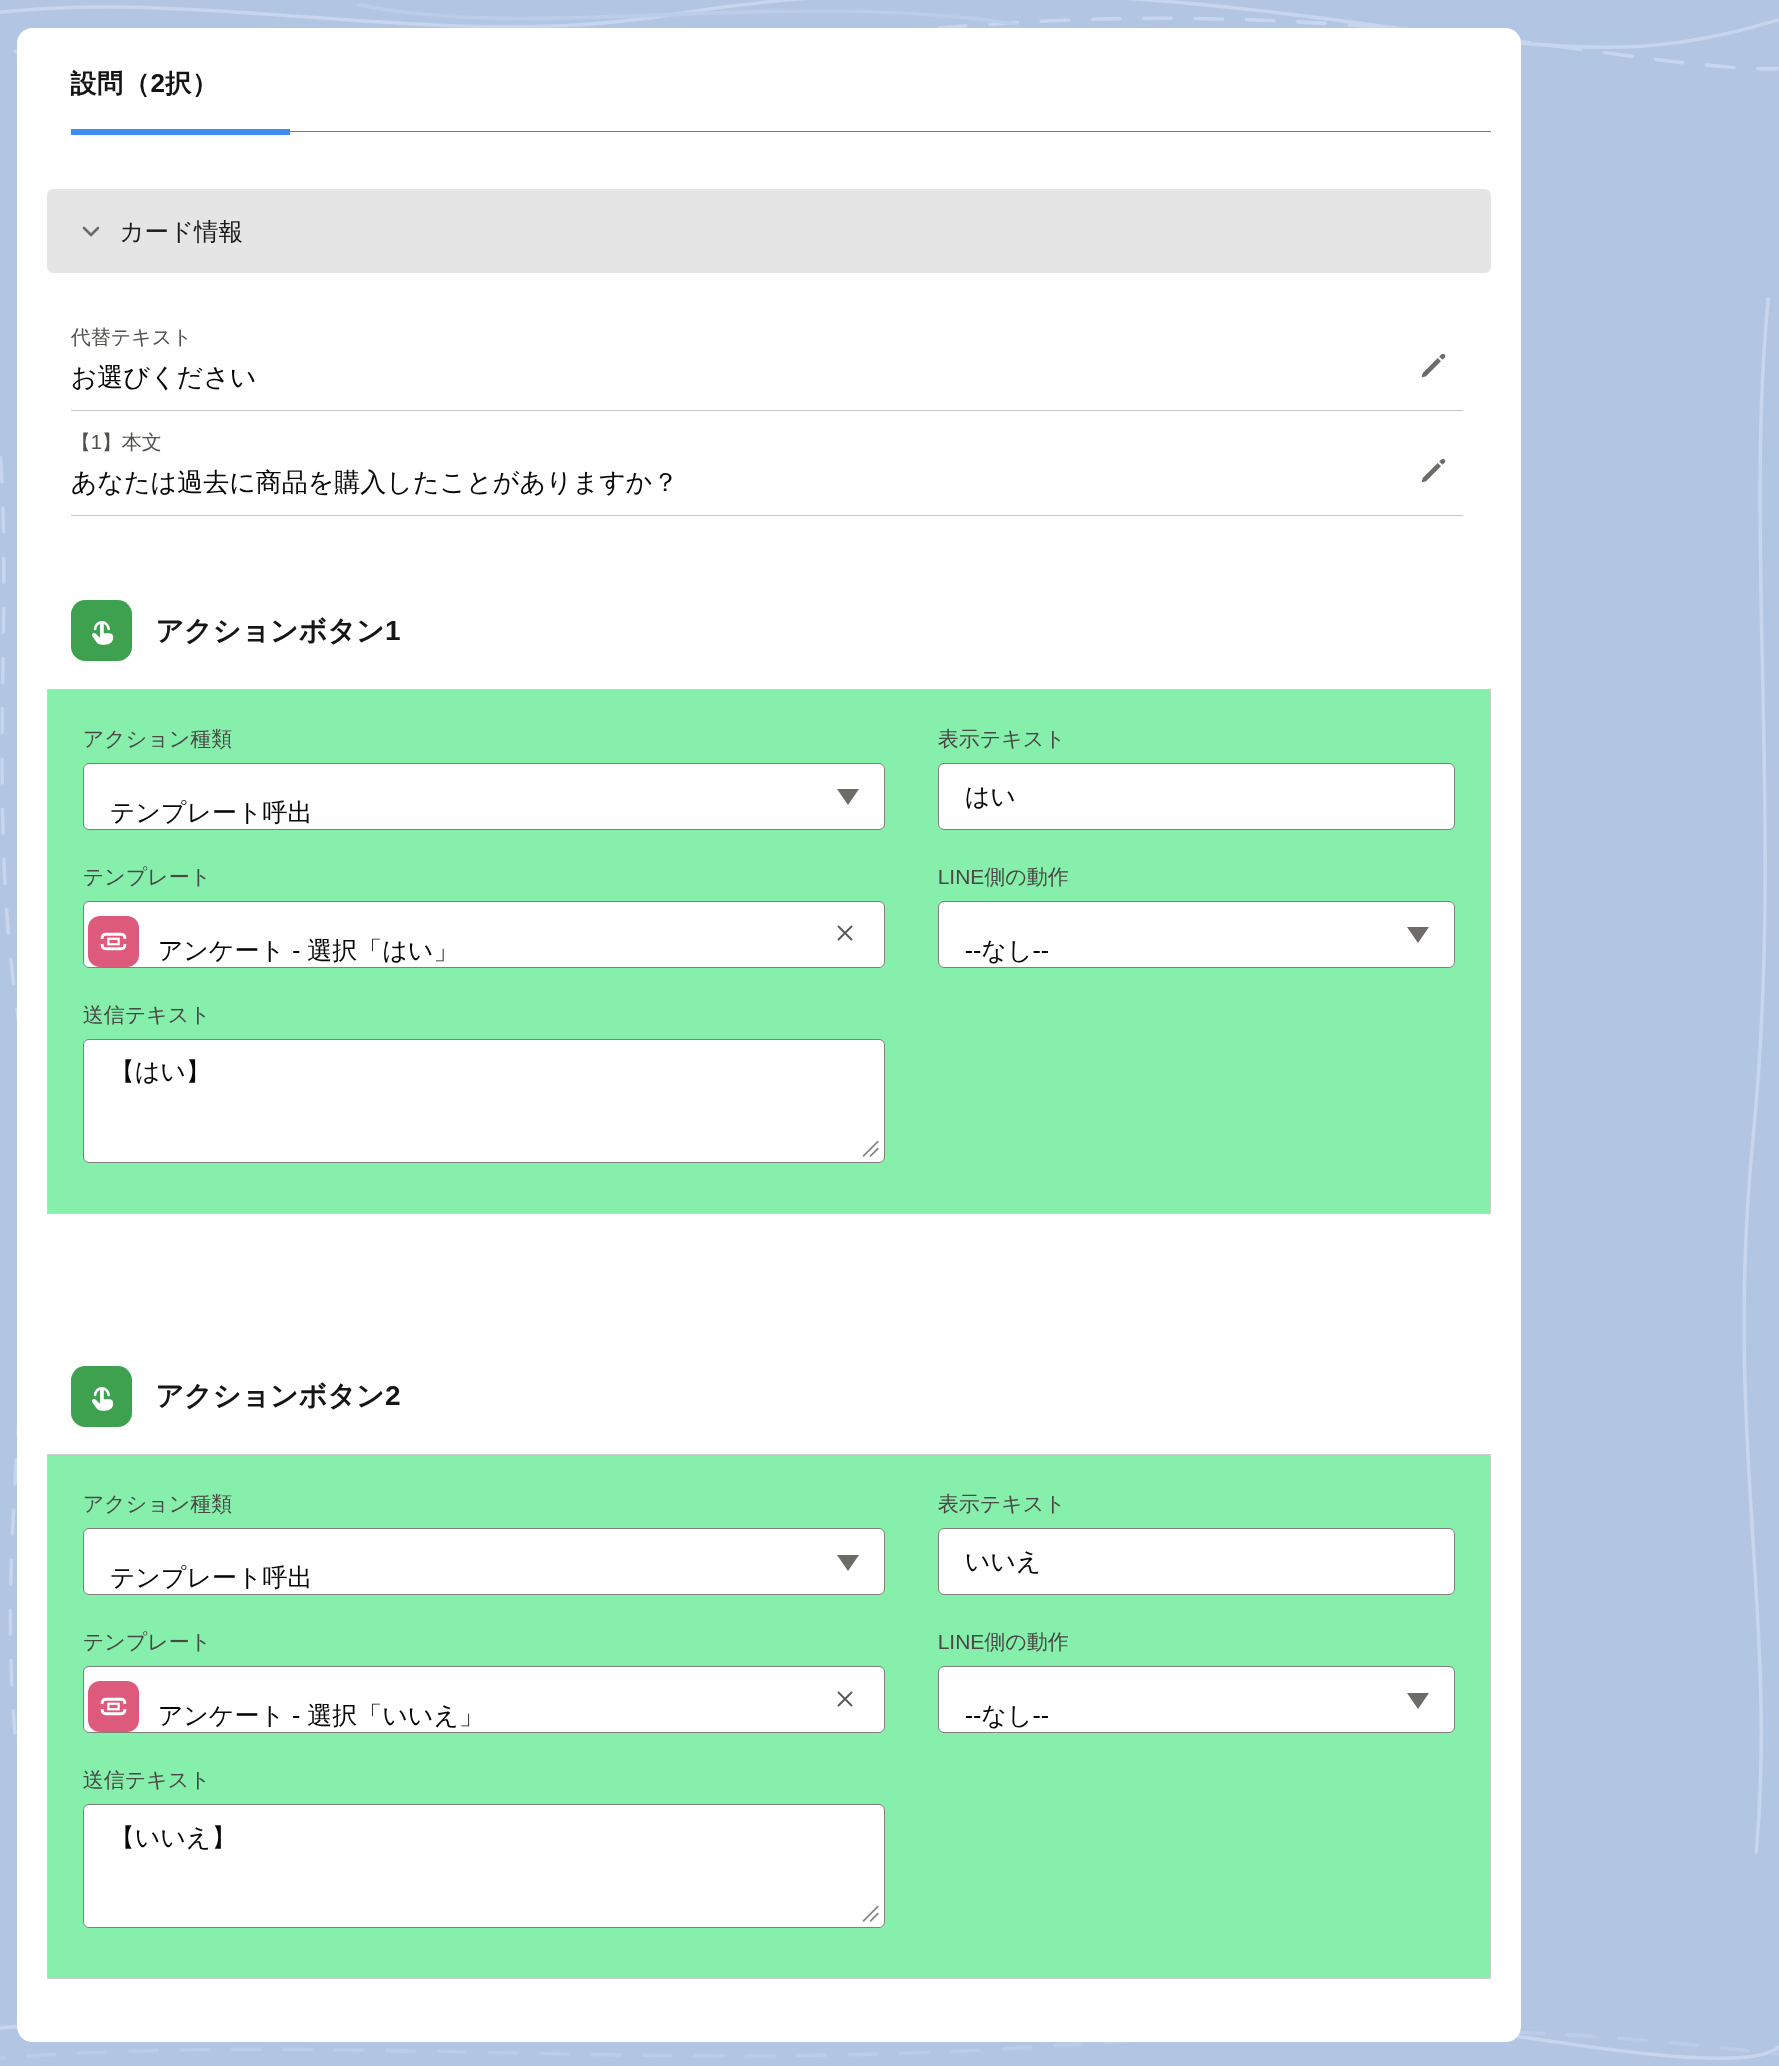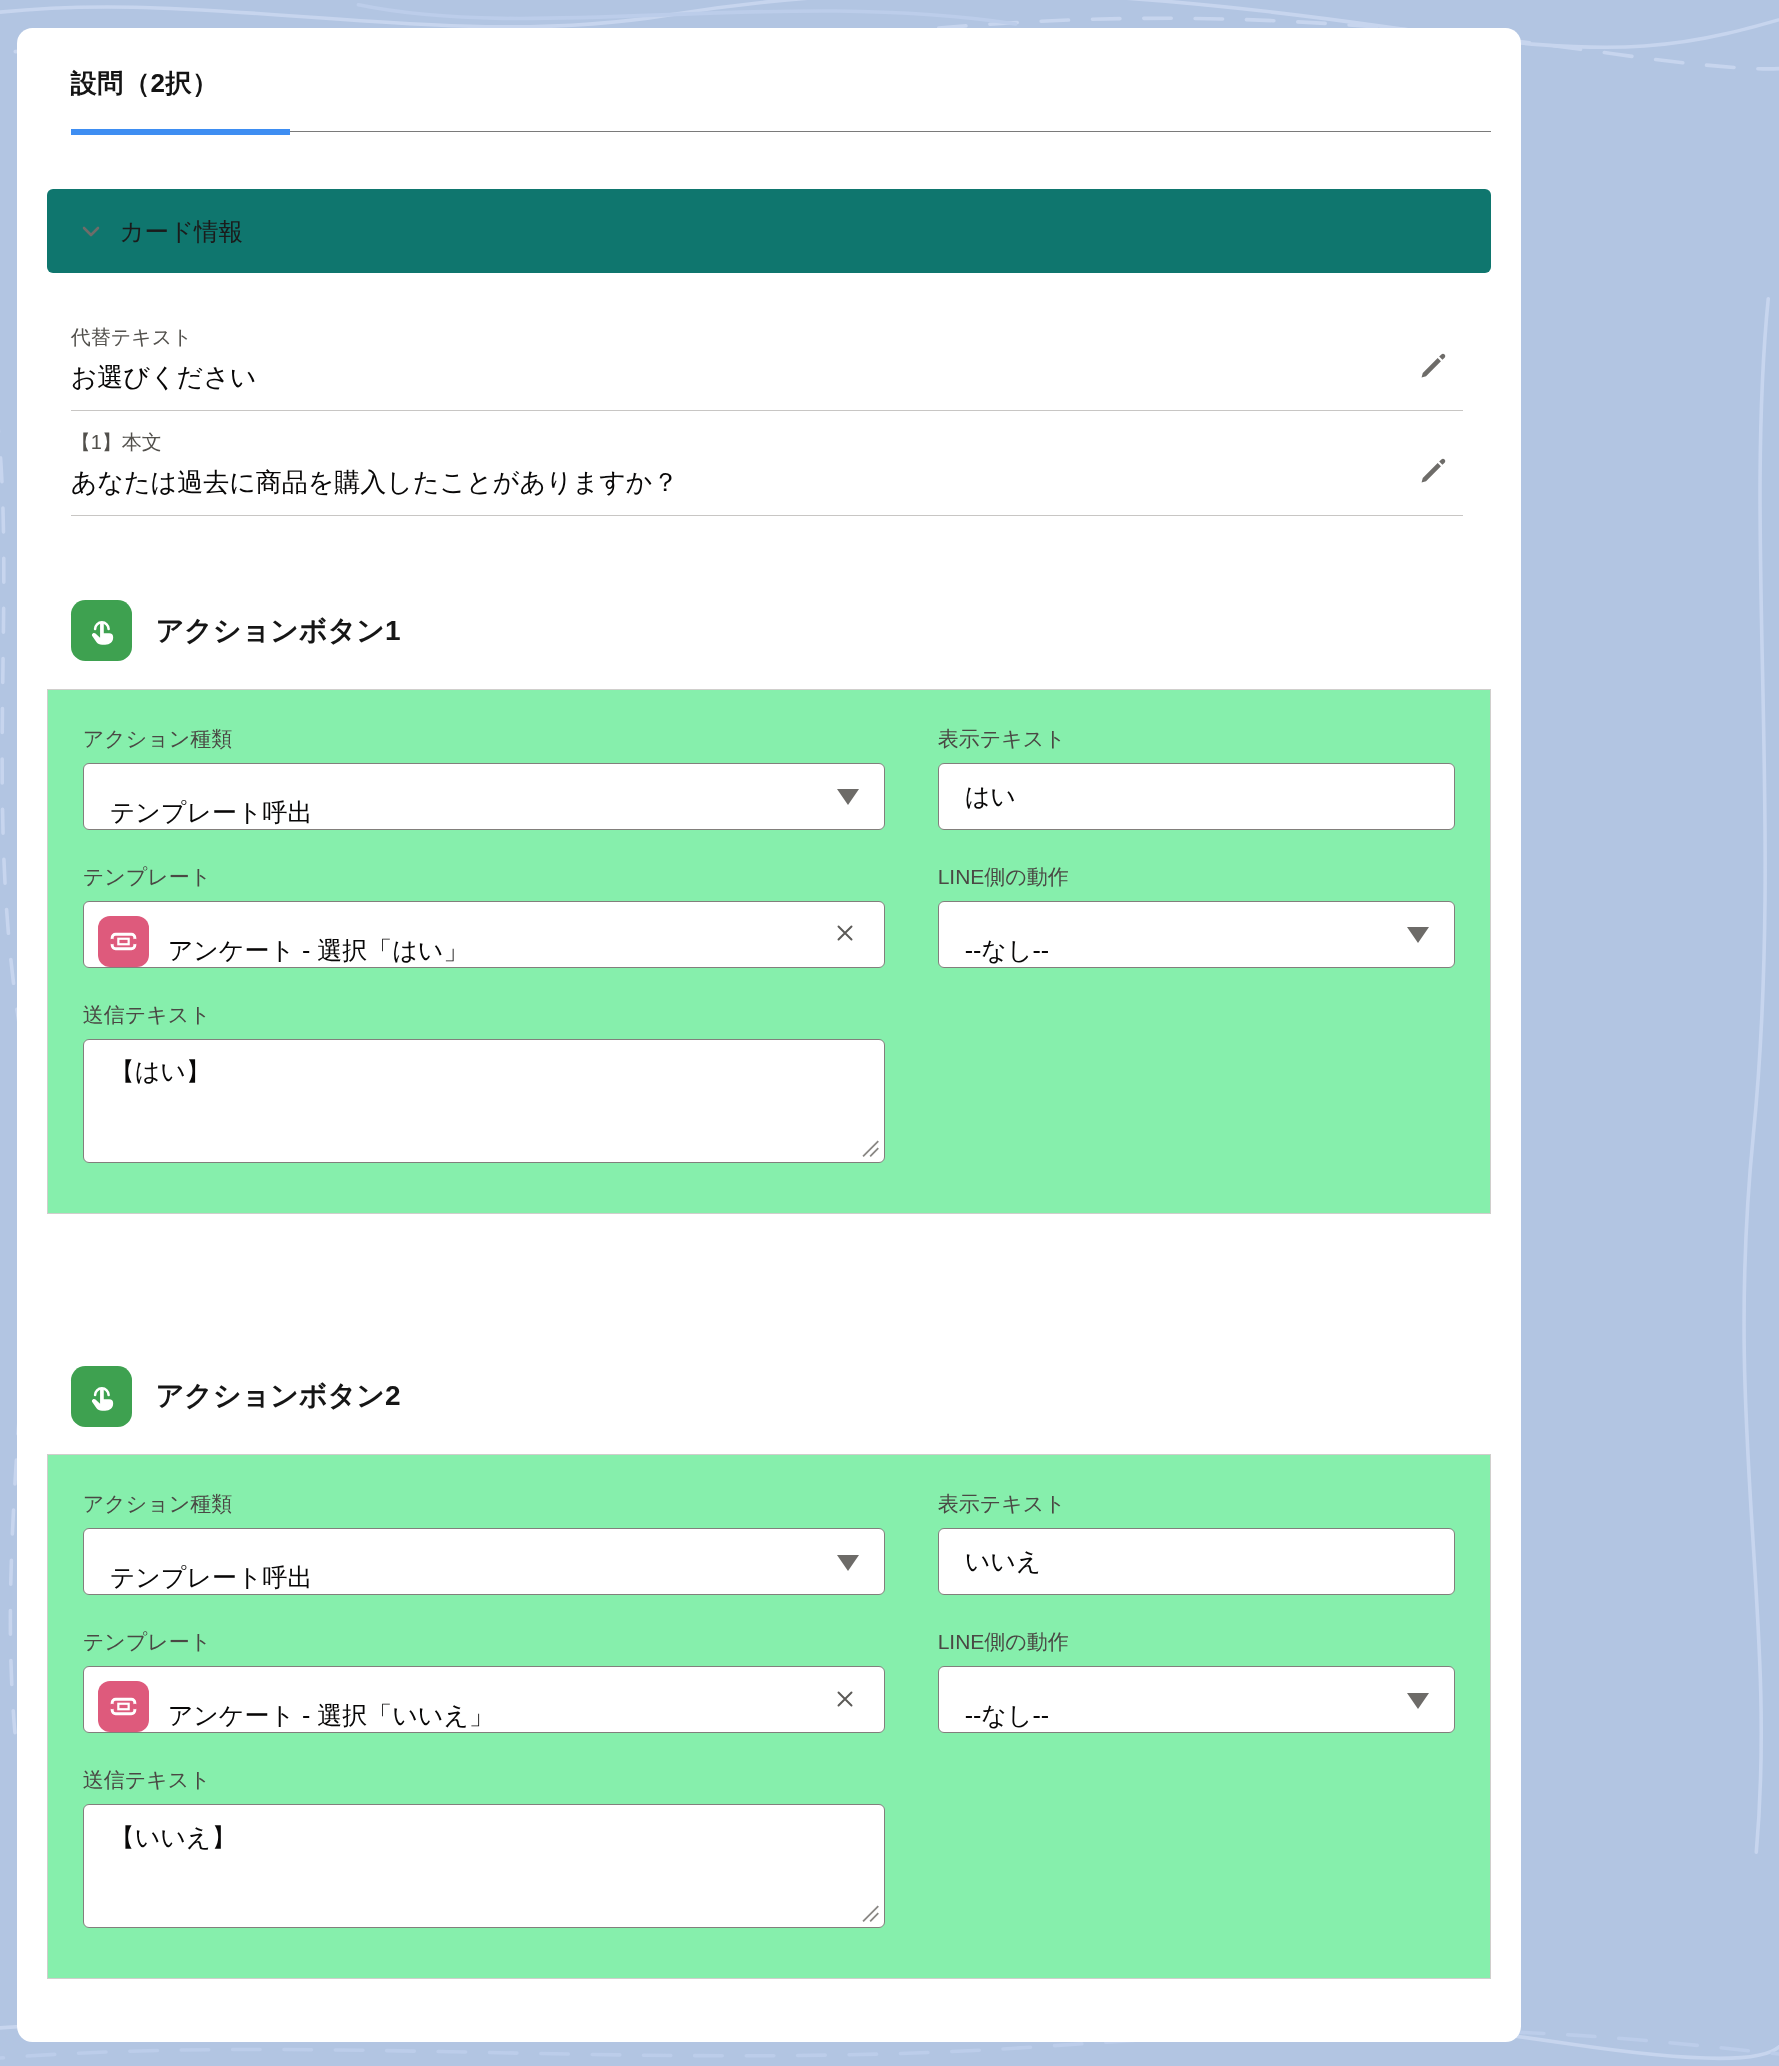--- a/index.html
+++ b/index.html
@@ -20,21 +20,21 @@
     padding:38px 30px 0 30px;
     z-index:1;
     overflow:hidden;
   }
   
   .tabs { margin-left:24px; position:relative; border-bottom:1.8px solid #7a7a7a; padding-bottom:30px; }
   .tab-title { font-size:26px; font-weight:700; color:#141414; letter-spacing:0.6px; }
   .tab-indicator { position:absolute; left:0; bottom:-4.2px; width:219px; height:6.6px; background:#3e8ef2; }
   
   .section-bar {
-    margin-top:57px; height:84px; background:#0f766e; border-radius:6px;
+    margin-top:57px; height:84px; background:#e5e5e5; border-radius:6px;
     display:flex; align-items:center; padding-left:32px; gap:16.7px; cursor:pointer;
   }
   .section-bar-title { font-size:24.5px; color:#1b1b1b; }
   
   .view-fields { margin:33px 27.5px 0 24px; }
   .view-row { position:relative; padding:18px 0 15.5px 0; border-bottom:1.2px solid #c8c6c4; }
   .view-label { font-size:20px; color:#52504c; line-height:1.3; }
   .view-value { font-size:26px; color:#080707; line-height:1.3; margin-top:10.8px; }
   .pencil-btn {
     position:absolute; right:13px; bottom:27.5px;
@@ -63,21 +63,21 @@
     width:100%;
   }
   .control.select { cursor:pointer; padding-right:66px; }
   .sel-arrow {
     position:absolute; right:25px; top:50%; margin-top:-7.2px;
     width:0; height:0;
     border-left:11.4px solid transparent; border-right:11.4px solid transparent;
     border-top:16px solid #6d6b68;
   }
   input.control { font-family:inherit; outline:none; }
-  .pill { padding-left:14px; padding-right:72px; gap:19px; cursor:pointer;border-radius:6px; }
+  .pill { padding-left:4px; padding-right:72px; gap:19px; cursor:pointer;border-radius:6px; }
   .pill-icon {
     width:51px; height:51px; border-radius:12px; background:#de5a7c;
     display:flex; align-items:center; justify-content:center; flex:0 0 auto;
   }
   .pill-clear { position:absolute; right:24px; top:50%; margin-top:-14.3px; width:29px; height:29px; background:transparent; border:none; cursor:pointer; padding:0; }
   .textarea-outer {
     position:relative; height:124px; border:1.2px solid #827f7c; border-radius:6px; background:#fff;
   }
   .textarea-outer textarea {
     width:100%; height:100%; border:none; outline:none; resize:none; background:transparent;

